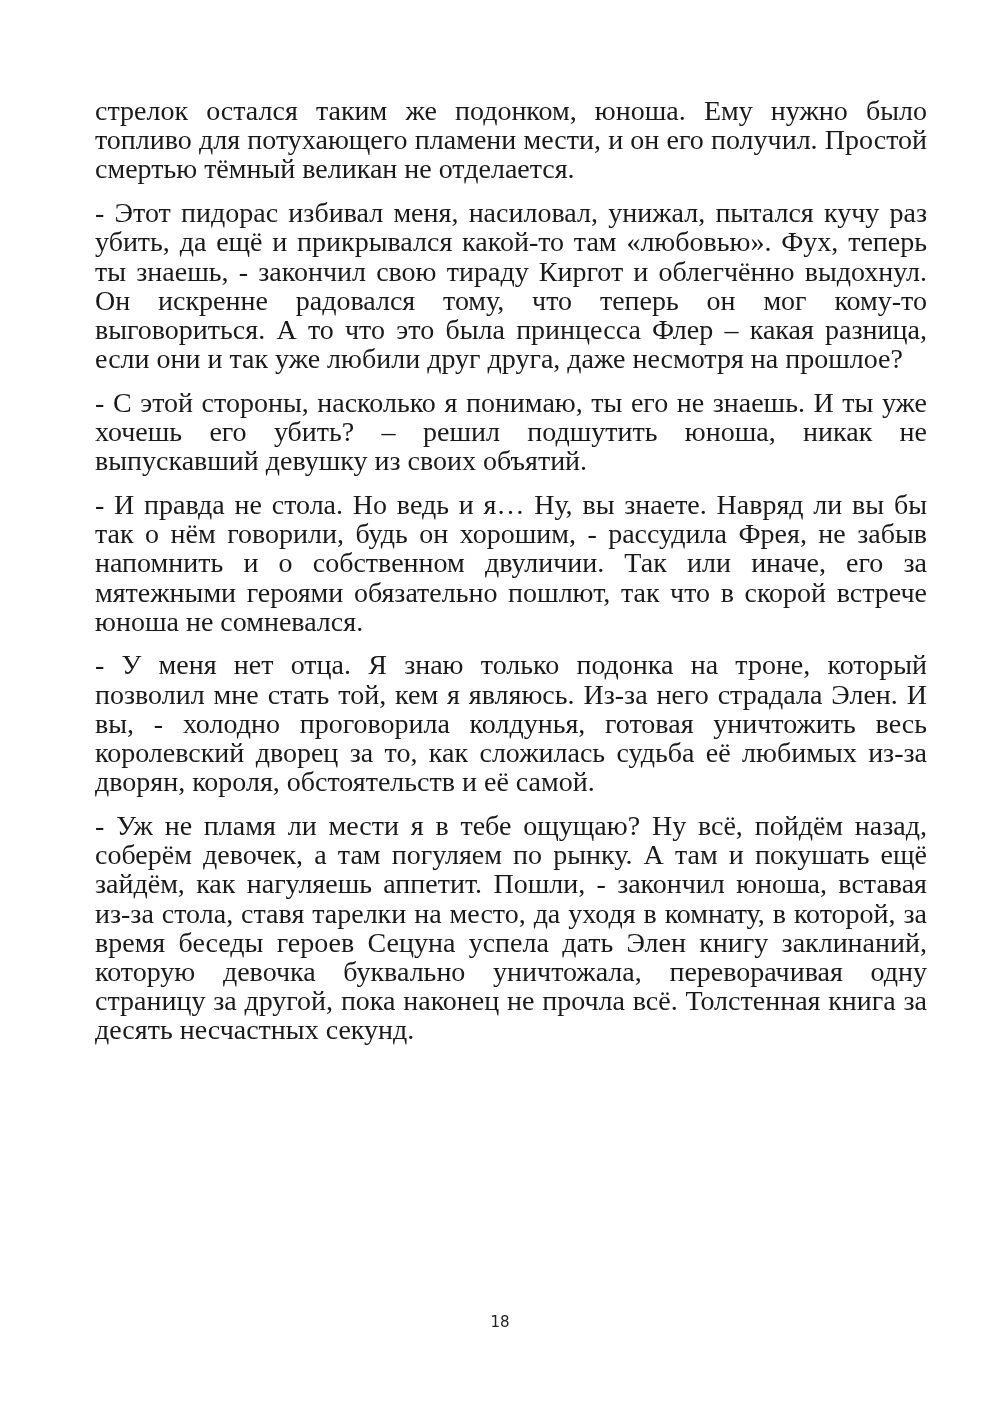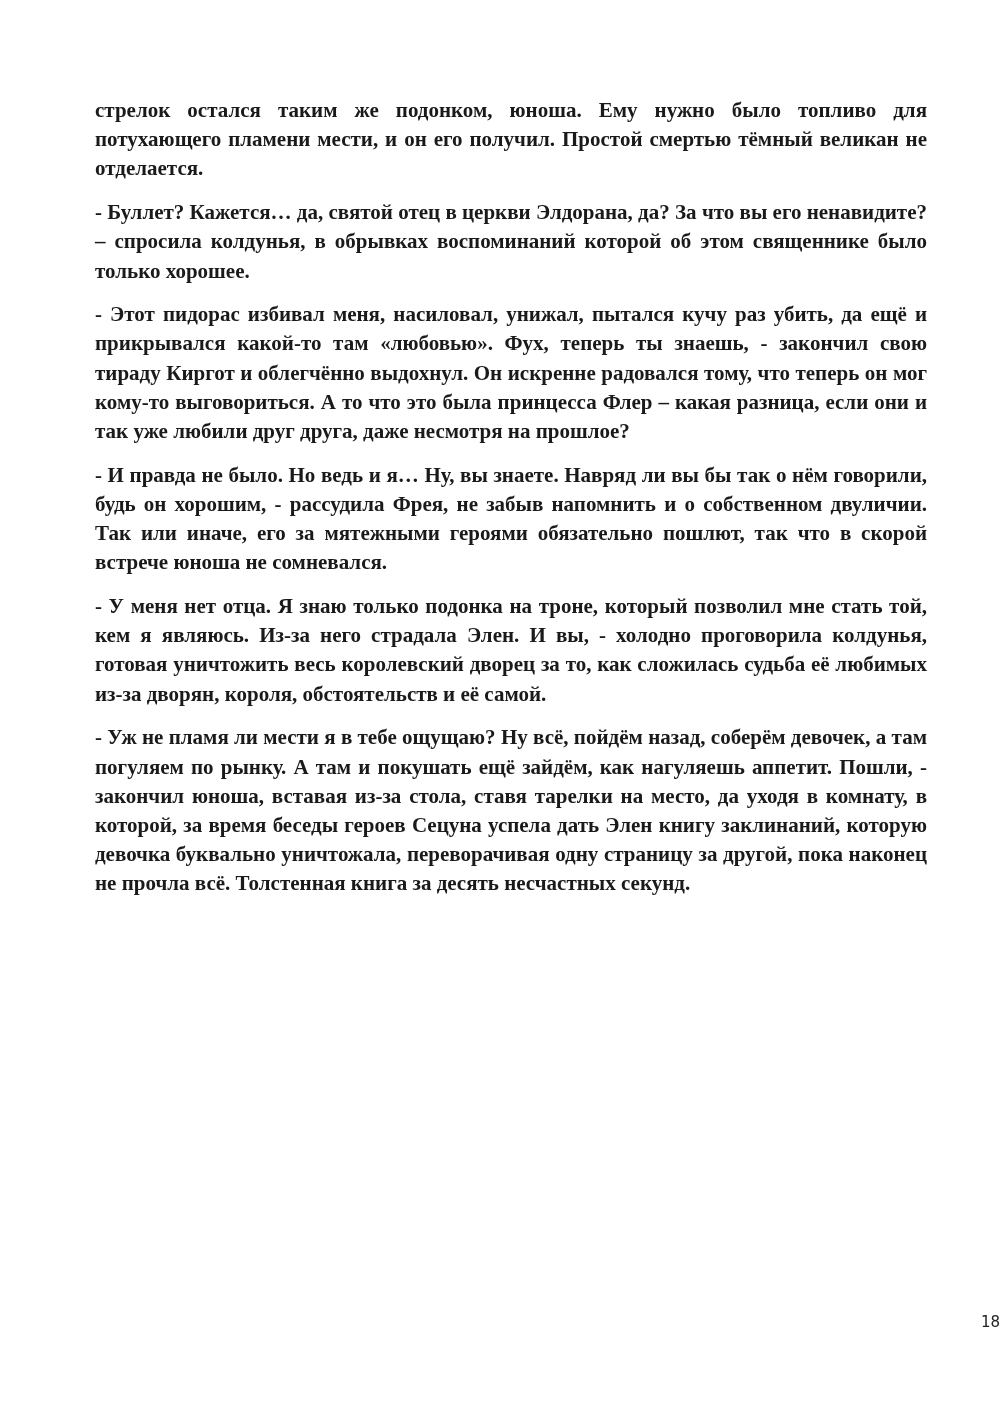--- a/index.html
+++ b/index.html
@@ -15,43 +15,42 @@
       color: #1a1a1a;
     }
     .page {
       position: absolute;
       left: 95px;
       top: 96px;
       width: 832px;
     }
     .para {
       font-family: "Liberation Serif", "DejaVu Serif", serif;
-      font-size: 21px;
+      font-size: 28px;
       line-height: 29.2px;
       text-align: justify;
       margin: 0 0 14.5px 0;
       letter-spacing: 0;
-      font-weight: bold;
     }
     .page-number {
       position: absolute;
       left: 0;
       width: 1000px;
       top: 1313px;
-      text-align: right;
+      text-align: center;
       font-family: "DejaVu Sans", "Liberation Sans", sans-serif;
       font-size: 15px;
       color: #222;
     }
   </style>
 </head>
 <body>
 
 <div class="page">
   <p class="para">стрелок остался таким же подонком, юноша. Ему нужно было топливо для потухающего пламени мести, и он его получил. Простой смертью тёмный великан не отделается.</p>
-  <p class="para">- Буллет? Кажется… да, святой отец в церкви Элдорана, да? За что вы его ненавидите? – спросила колдунья, в обрывках воспоминаний которой об этом священнике было только хорошее.</p>
   <p class="para">- Этот пидорас избивал меня, насиловал, унижал, пытался кучу раз убить, да ещё и прикрывался какой-то там «любовью». Фух, теперь ты знаешь, - закончил свою тираду Киргот и облегчённо выдохнул. Он искренне радовался тому, что теперь он мог кому-то выговориться. А то что это была принцесса Флер – какая разница, если они и так уже любили друг друга, даже несмотря на прошлое?</p>
-  <p class="para">- И правда не было. Но ведь и я… Ну, вы знаете. Навряд ли вы бы так о нём говорили, будь он хорошим, - рассудила Фрея, не забыв напомнить и о собственном двуличии. Так или иначе, его за мятежными героями обязательно пошлют, так что в скорой встрече юноша не сомневался.</p>
+  <p class="para">- С этой стороны, насколько я понимаю, ты его не знаешь. И ты уже хочешь его убить? – решил подшутить юноша, никак не выпускавший девушку из своих объятий.</p>
+  <p class="para">- И правда не стола. Но ведь и я… Ну, вы знаете. Навряд ли вы бы так о нём говорили, будь он хорошим, - рассудила Фрея, не забыв напомнить и о собственном двуличии. Так или иначе, его за мятежными героями обязательно пошлют, так что в скорой встрече юноша не сомневался.</p>
   <p class="para">- У меня нет отца. Я знаю только подонка на троне, который позволил мне стать той, кем я являюсь. Из-за него страдала Элен. И вы, - холодно проговорила колдунья, готовая уничтожить весь королевский дворец за то, как сложилась судьба её любимых из-за дворян, короля, обстоятельств и её самой.</p>
   <p class="para">- Уж не пламя ли мести я в тебе ощущаю? Ну всё, пойдём назад, соберём девочек, а там погуляем по рынку. А там и покушать ещё зайдём, как нагуляешь аппетит. Пошли, - закончил юноша, вставая из-за стола, ставя тарелки на место, да уходя в комнату, в которой, за время беседы героев Сецуна успела дать Элен книгу заклинаний, которую девочка буквально уничтожала, переворачивая одну страницу за другой, пока наконец не прочла всё. Толстенная книга за десять несчастных секунд.</p>
 </div>
 
 <div class="page-number">18</div>
 
 </body></html>

